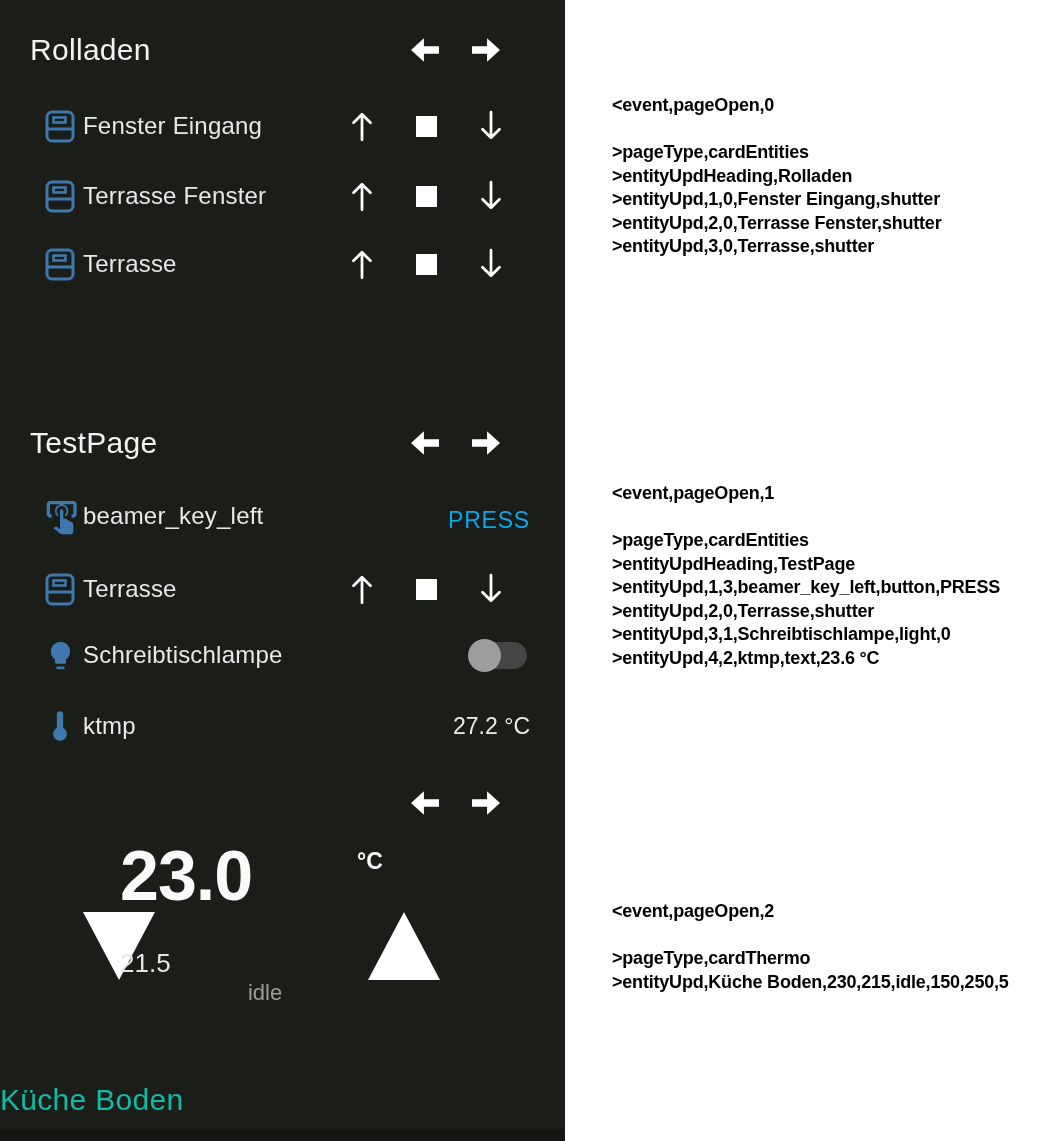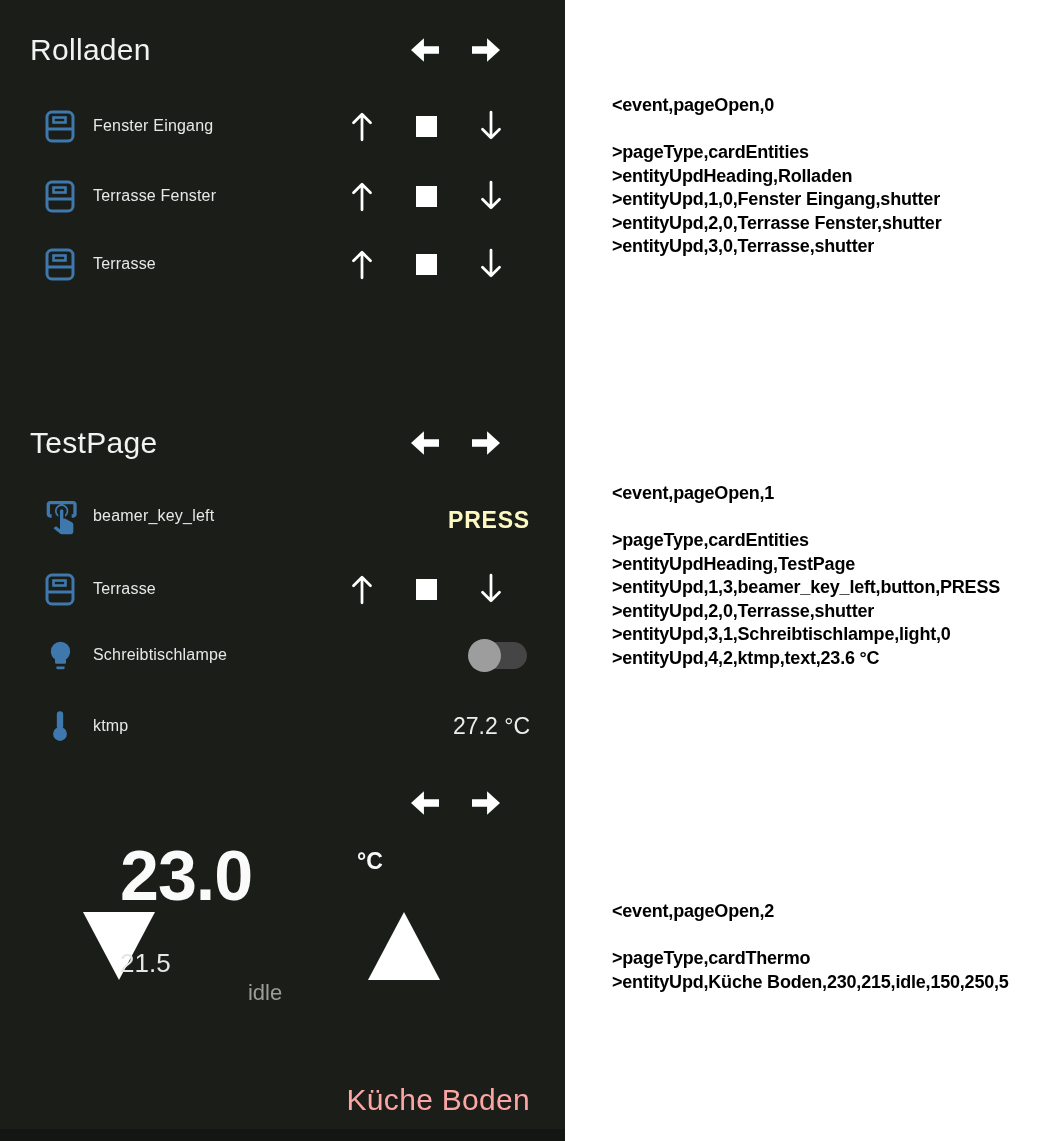--- a/index.html
+++ b/index.html
@@ -11,28 +11,28 @@
   .bottom-strip { position:absolute; left:0; bottom:0; width:565px; height:12px; background:#131612; }
 
   .card-header { position:absolute; left:30px; right:62px; height:42px;
                  display:flex; justify-content:space-between; align-items:center; }
   .card-title { font-size:30px; font-weight:400; color:#f2f2f2; letter-spacing:0.3px; }
   .nav { display:flex; gap:27px; align-items:center; }
   .nav svg { display:block; }
 
   .entity-row { position:absolute; left:40px; right:0; height:44px; display:flex; align-items:center; }
   .entity-icon { width:40px; display:flex; justify-content:center; align-items:center; flex:0 0 40px; }
-  .entity-label { margin-left:13px; font-size:16px; color:#e8e8e8; letter-spacing:0.2px; }
+  .entity-label { margin-left:3px; font-size:24px; color:#e8e8e8; letter-spacing:0.2px; }
 
   .shutter-controls { position:absolute; left:308px; width:157px; height:44px;
                       display:flex; justify-content:space-between; align-items:center; }
   .stop-square { width:21px; height:21px; background:#ffffff; }
 
   .row-value { position:absolute; right:35px; font-size:23px; color:#ececec; }
-  .press-value { color:#fef9c3; font-weight:700; letter-spacing:0.8px;margin-top:8px; }
+  .press-value { color:#0ea5e9; font-weight:400; letter-spacing:0.8px;margin-top:8px; }
 
   .toggle { position:absolute; right:38px; top:50%; margin-top:-13px; width:57px; height:27px;
             border-radius:14px; background:#454545; }
   .toggle-knob { position:absolute; left:-2px; top:-3px; width:33px; height:33px;
                  border-radius:50%; background:#9d9d9d; }
 
   
   .thermo-nav { position:absolute; left:408px; top:789px; display:flex; gap:27px; }
   .thermo-current { position:absolute; left:120px; top:841px; width:320px; text-align:left;
                     font-size:70px; font-weight:700; color:#fafafa; line-height:1; letter-spacing:-1px; }
@@ -40,22 +40,22 @@
   .tri-down { position:absolute; left:83px; top:912px; width:0; height:0;
               border-left:36px solid transparent; border-right:36px solid transparent;
               border-top:68px solid #ffffff; }
   .tri-up { position:absolute; left:368px; top:912px; width:0; height:0;
             border-left:36px solid transparent; border-right:36px solid transparent;
             border-bottom:68px solid #ffffff; }
   .thermo-target { position:absolute; left:120px; top:948px; width:290px; text-align:left;
                    font-size:26px; color:#e6e6e6; }
   .thermo-state { position:absolute; left:120px; top:980px; width:290px; text-align:center;
                   font-size:22px; color:#999e97; }
-  .thermo-name { position:absolute; left:0; top:1083px; width:530px; text-align:right;
-                 font-size:30px; color:#fca5a5; letter-spacing:0.3px; }
+  .thermo-name { position:absolute; left:0; top:1083px; width:530px; text-align:left;
+                 font-size:30px; color:#14b8a6; letter-spacing:0.3px; }
 
   
   .console-block { position:absolute; left:612px; width:430px; color:#000;
                    font-size:18px; font-weight:700; line-height:23.5px; letter-spacing:-0.2px;margin-top:16px; }
   .console-line { min-height:23.5px; white-space:nowrap; }
 </style>
 </head>
 <body>
 
 <svg width="0" height="0" style="position:absolute" aria-hidden="true">

